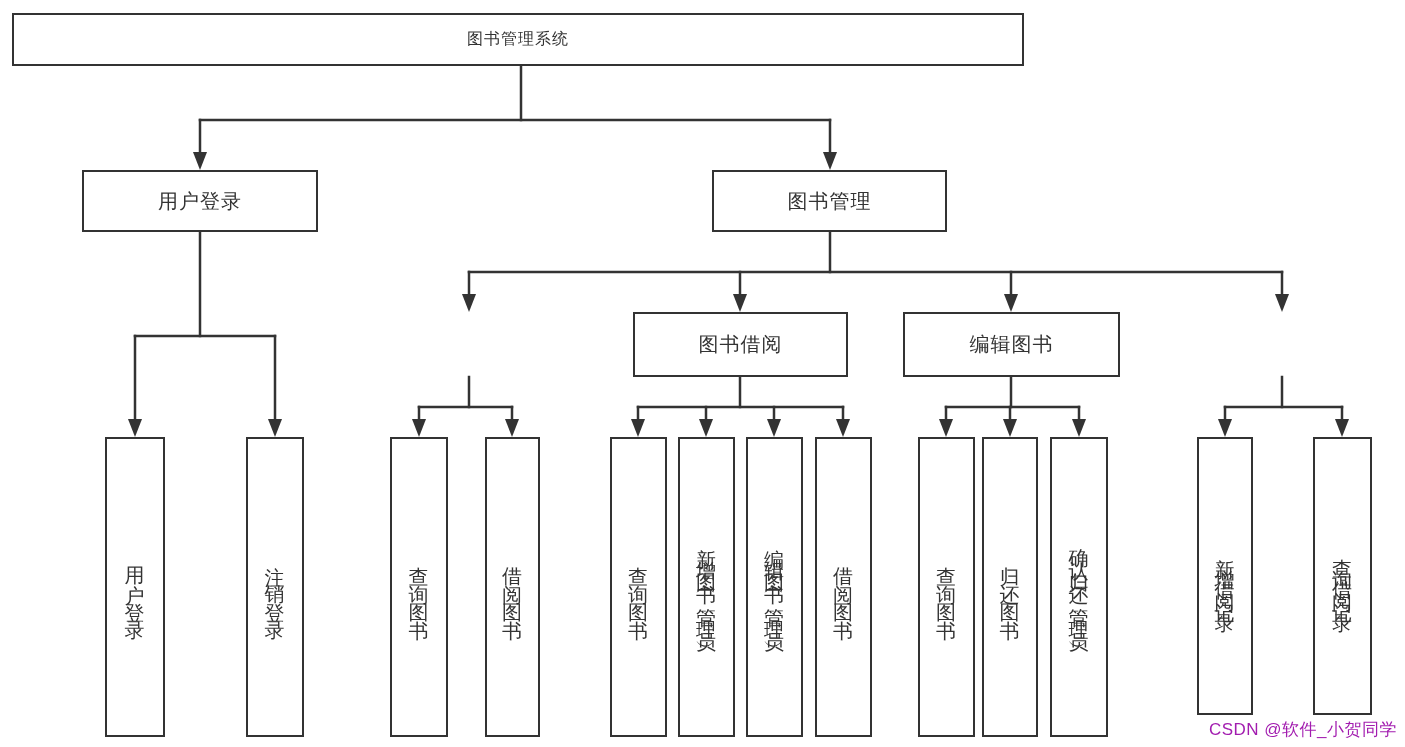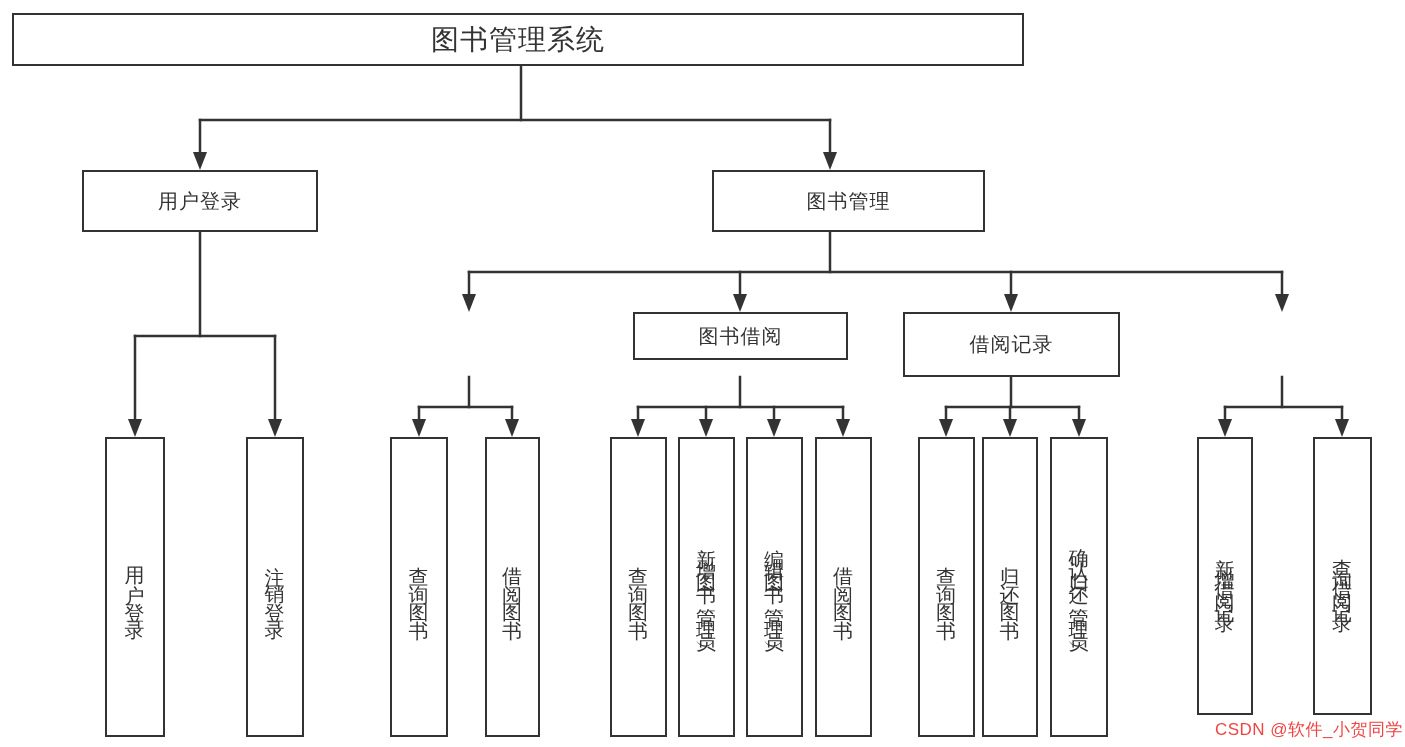--- a/index.html
+++ b/index.html
@@ -24,25 +24,25 @@
     border: 2.5px solid #333333;
     background: #ffffff;
     display: flex;
     align-items: center;
     justify-content: center;
     z-index: 2;
     font-size: 20px;
     letter-spacing: 1px;
     color: #333333;
   }
-  .root  { left: 12px;  top: 13px;  width: 1012px; height: 53px; font-size: 28px; text-align: right; }
+  .root  { left: 12px;  top: 13px;  width: 1012px; height: 53px; font-size: 16px; text-align: right; }
   .l2a   { left: 82px;  top: 170px; width: 236px;  height: 62px; }
-  .l2b   { left: 712px; top: 170px; width: 273px;  height: 62px; }
+  .l2b   { left: 712px; top: 170px; width: 235px;  height: 62px; }
   .l3a   { left: 362px;  top: 312px; width: 215px; height: 65px; }
-  .l3b   { left: 633px;  top: 312px; width: 215px; height: 48px; }
+  .l3b   { left: 633px;  top: 312px; width: 215px; height: 65px; }
   .l3c   { left: 903px;  top: 312px; width: 217px; height: 65px; }
   .l3d   { left: 1175px; top: 312px; width: 215px; height: 65px; }
   .leaf  { top: 437px; height: 300px; }
   .leaf.short { height: 278px; }
   .g1a { left: 105px;  width: 60px; }
   .g1b { left: 246px;  width: 58px; }
   .g2a { left: 390px;  width: 58px; }
   .g2b { left: 485px;  width: 55px; }
   .g3a { left: 610px;  width: 57px; }
   .g3b { left: 678px;  width: 57px; }
@@ -57,25 +57,25 @@
     writing-mode: vertical-rl;
     text-orientation: upright;
     font-size: 20px;
     line-height: 1;
     letter-spacing: 18px;
   }
   .ls-mid   { letter-spacing: 11px; }
   .ls-tight { letter-spacing: 12px; }
   #watermark {
     position: absolute;
-    right: 2px;
+    right: 8px;
     top: 718px;
     z-index: 3;
     font-size: 17px;
-    color: #ef4444;
+    color: #a21caf;
     letter-spacing: 0.5px;
     white-space: nowrap;
   }
 </style>
 </head>
 <body>
 
 <div id="canvas">
 
   <svg id="connectors" viewBox="0 0 1405 747" xmlns="http://www.w3.org/2000/svg">
@@ -150,21 +150,21 @@
     <span>用户登录</span>
   </div>
   <div class="node l2b">
     <span>图书管理</span>
   </div>
 
   <div class="node l3b">
     <span>图书借阅</span>
   </div>
   <div class="node l3c">
-    <span>借阅记录</span>
+    <span>编辑图书</span>
   </div>
 
   <div class="node leaf g1a">
     <span class="v-text">用户登录</span>
   </div>
   <div class="node leaf g1b">
     <span class="v-text">注销登录</span>
   </div>
 
   <div class="node leaf g2a">

